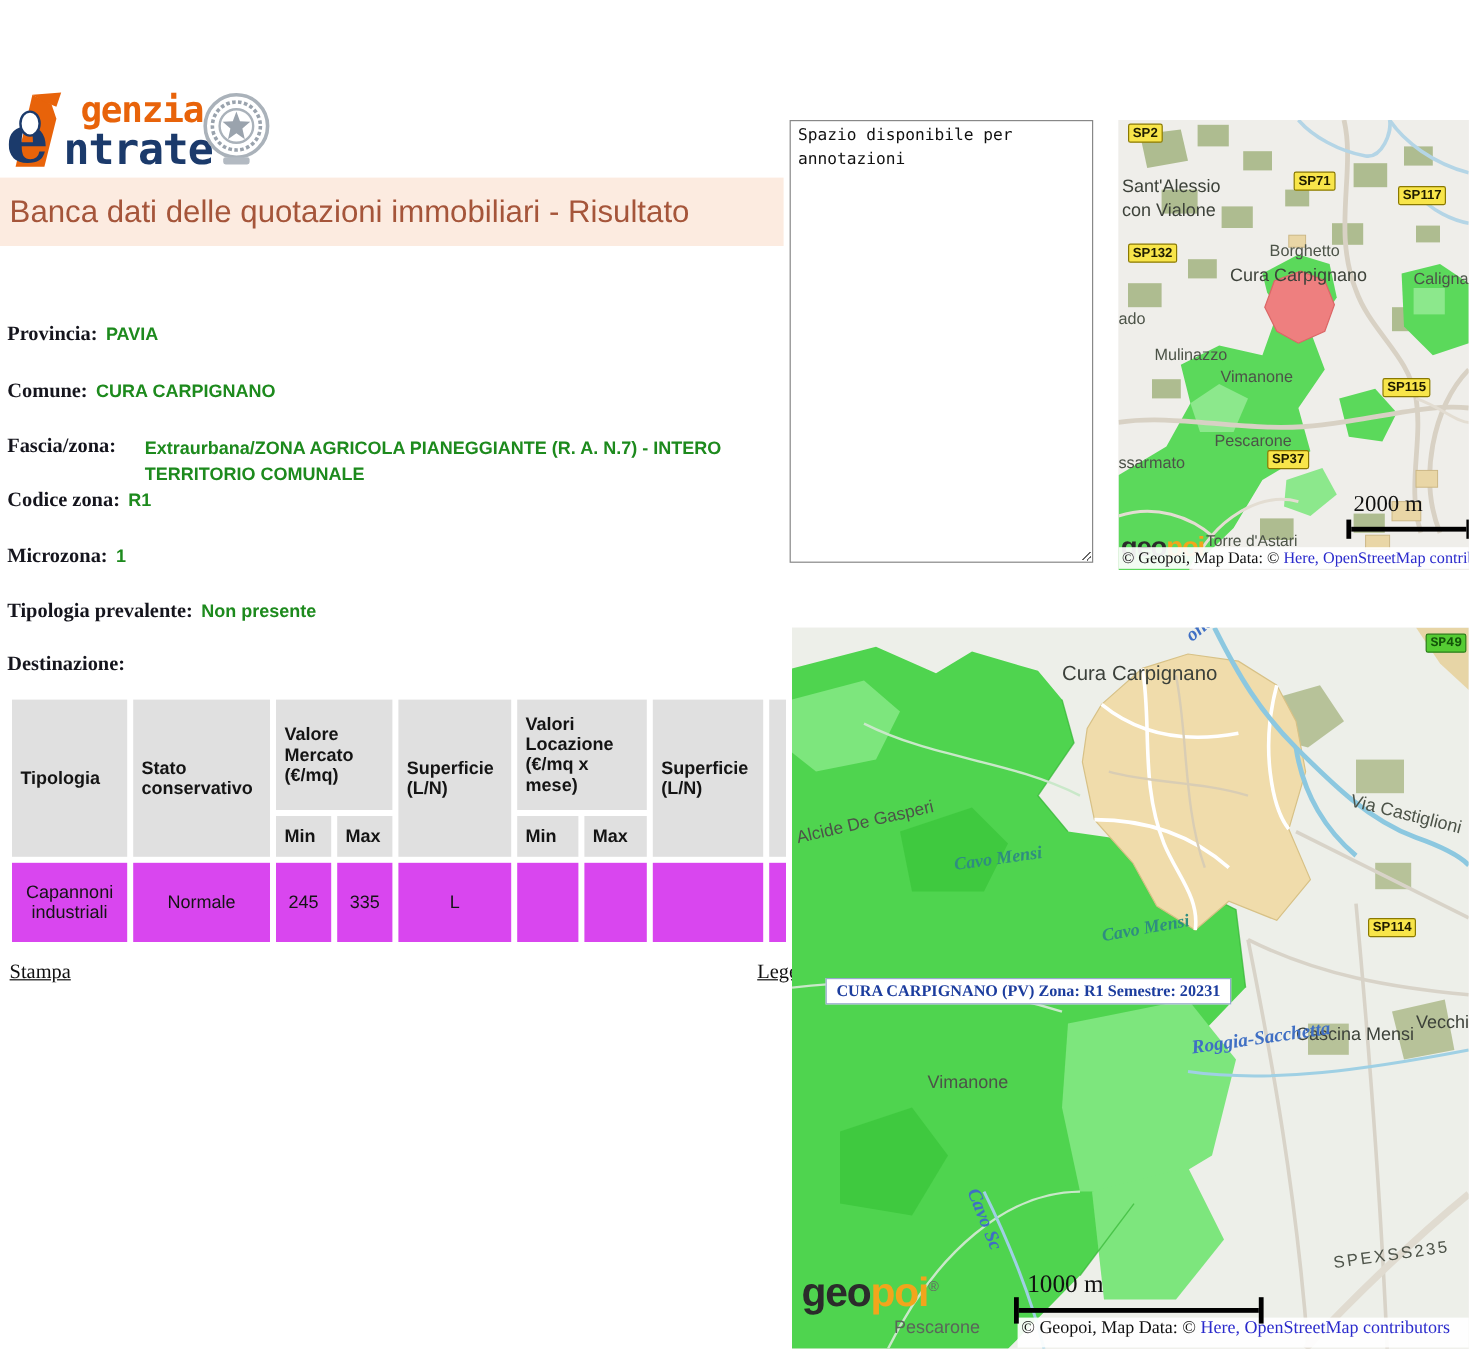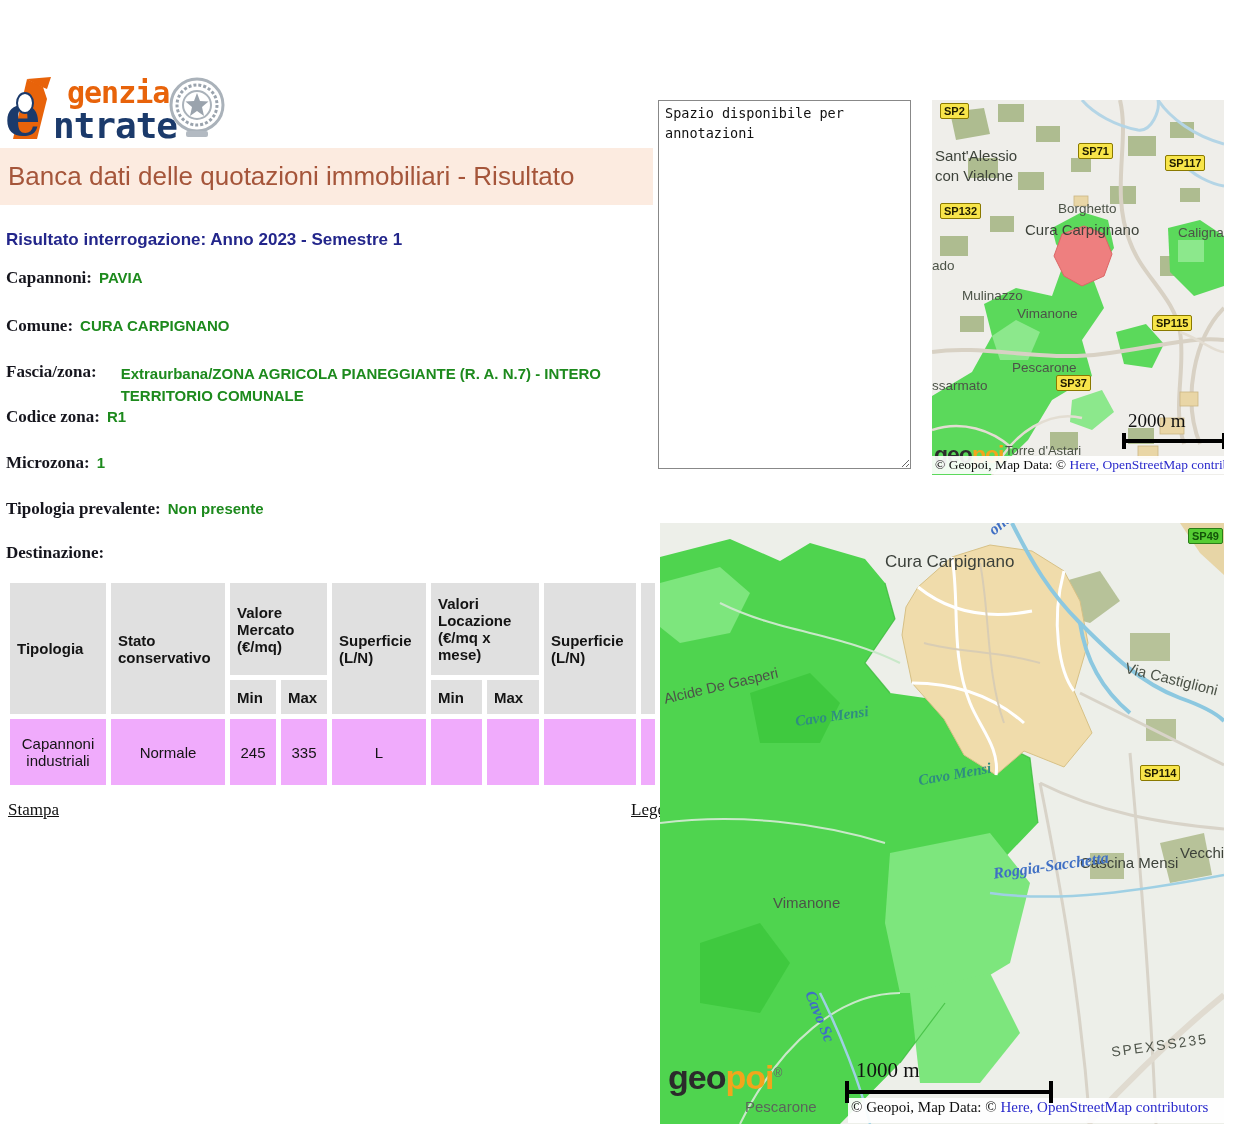--- a/index.html
+++ b/index.html
@@ -27,41 +27,41 @@
   .field{position:absolute;left:6px;font:bold 17px "Liberation Serif",serif;color:#15151d;white-space:nowrap;}
   .field .val{font:bold 15px "Liberation Sans",sans-serif;color:#1d8a1d;margin-left:7px;white-space:normal;}
   .field .val.wrap{display:inline-block;vertical-align:top;width:505px;margin-left:24px;line-height:1.45;margin-top:1px;}
 
   
   table.qtable{position:absolute;left:5px;top:578px;border-collapse:separate;border-spacing:5px;}
   table.qtable th{background:#e0e0e0;font:bold 15px "Liberation Sans",sans-serif;color:#141414;
                   text-align:left;vertical-align:middle;padding:4px 7px;font-weight:bold;}
   table.qtable tr.h1 th{height:84px;}
   table.qtable tr.h2 th{height:26px;}
-  table.qtable td{background:#f0abfc;font:15px "Liberation Sans",sans-serif;color:#141414;
+  table.qtable td{background:#d946ef;font:15px "Liberation Sans",sans-serif;color:#141414;
                   text-align:center;vertical-align:middle;height:62px;padding:2px;}
 
   .textlink{position:absolute;font:17px "Liberation Serif",serif;color:#101010;text-decoration:underline;cursor:pointer;}
   .stampa{left:8px;top:800px;}
   .legenda{left:587px;top:800px;margin-left:44px;}
 
   
   textarea.annot{position:absolute;left:658px;top:100px;width:253px;height:369px;box-sizing:border-box;
                  border:1px solid #888;background:#fff;resize:both;
                  font:13.5px "DejaVu Sans Mono",monospace;color:#111;padding:3px 6px;line-height:1.45;outline:none;}
 
   
   .map{position:absolute;overflow:hidden;background:#efeeea;}
   .map-small{left:932px;top:100px;width:292px;height:375px;}
   .map-large{left:660px;top:523px;width:564px;height:601px;}
   .map svg.bg{position:absolute;left:0;top:0;}
 
   .badge{position:absolute;font:bold 11px "Liberation Sans",sans-serif;background:#f8e54a;border:1px solid #8a7900;
          color:#1e1b00;padding:0 3px;border-radius:2px;line-height:14px;white-space:nowrap;}
-  .badge.green{background:#55cc33;border-color:#2a7d18;color:#135309;}
+  .badge.green{background:#55cc33;border-color:#2a7d18;color:#135309;font-family:Liberation Mono, monospace;}
 
   .pl{position:absolute;font:13.5px "Liberation Sans",sans-serif;color:#4c5348;white-space:pre-line;line-height:1.3;}
   .pl.town{font-size:15px;color:#3d423a;}
   .pl.big{font-size:17px;color:#3b403a;}
   .pl.road{letter-spacing:2px;font-size:14px;color:#4e544a;}
   .water{position:absolute;font:bold italic 15px "Liberation Serif",serif;color:#2f8d80;white-space:nowrap;}
   .water.blue{color:#3f6fc4;font-size:16px;}
 
   .zonebox{position:absolute;left:28px;top:292px;background:#ffffff;border:1px solid #96a8cc;
            font:bold 13.5px "Liberation Serif",serif;color:#1c3d9e;padding:2px 8px;white-space:nowrap;z-index:6;}
@@ -104,24 +104,23 @@
       <circle cx="29" cy="34" r="14" fill="none" stroke="#aab2ba" stroke-width="2"></circle>
       <polygon points="29,22 32,30 40.5,30.5 34,36 36,45 29,40 22,45 24,36 17.5,30.5 26,30" fill="#9aa3ad"></polygon>
       <rect x="18" y="60" width="22" height="6" rx="2" fill="#b3bac2"></rect>
     </svg>
   </div>
 
   <div class="banner">
     <span class="btext">Banca dati delle quotazioni immobiliari - Risultato</span>
   </div>
 
-  <div class="heading">Risultato interrogazione: Anno 2023 - Semestre 1</div>
 
   <div class="field" style="top:268px">
-    <span>Capannoni:</span><span class="val">PAVIA</span>
+    <span>Provincia:</span><span class="val">PAVIA</span>
   </div>
   <div class="field" style="top:316px">
     <span>Comune:</span><span class="val">CURA CARPIGNANO</span>
   </div>
   <div class="field" style="top:362px">
     <span>Fascia/zona:</span><span class="val wrap">Extraurbana/ZONA AGRICOLA PIANEGGIANTE (R. A. N.7) - INTERO TERRITORIO COMUNALE</span>
   </div>
   <div class="field" style="top:407px">
     <span>Codice zona:</span><span class="val">R1</span>
   </div>
@@ -341,20 +340,21 @@
     <span class="water" style="left:135px;top:185px;transform:rotate(-8deg)">Cavo Mensi</span>
     <span class="water" style="left:258px;top:243px;transform:rotate(-10deg)">Cavo Mensi</span>
     <span class="pl" style="left:420px;top:330px;font-size:15px;color:#3d423a">Cascina Mensi</span>
     <span class="pl" style="left:520px;top:320px;font-size:15px;color:#3d423a">Vecchia</span>
     <span class="water blue" style="left:332px;top:342px;transform:rotate(-8deg);transform-origin:left top">Roggia-Sacchetta</span>
     <span class="pl" style="left:113px;top:370px;font-size:15px">Vimanone</span>
     <span class="water blue" style="left:158px;top:465px;transform:rotate(68deg);transform-origin:left top">Cavo Sc</span>
     <span class="pl road" style="left:450px;top:520px;transform:rotate(-8deg);transform-origin:left top">SPEXSS235</span>
     <span class="pl" style="left:85px;top:574px;font-size:15px;color:#5a665a">Pescarone</span>
 
+    <div class="zonebox">CURA CARPIGNANO (PV) Zona: R1 Semestre: 20231</div>
 
     <span class="scaletext" style="left:196px;top:535px;font-size:21px">1000 m</span>
     <div class="scalebar" style="left:185px;top:558px;width:200px;height:22px">
         <i></i>
       </div>
 
     <div class="geologo" style="left:8px;top:537px">
       <span class="g1">geo</span><span class="g2">poi</span><sup>®</sup>
     </div>
     <div class="attrib" style="left:188px;top:575px;width:376px;height:23px">

